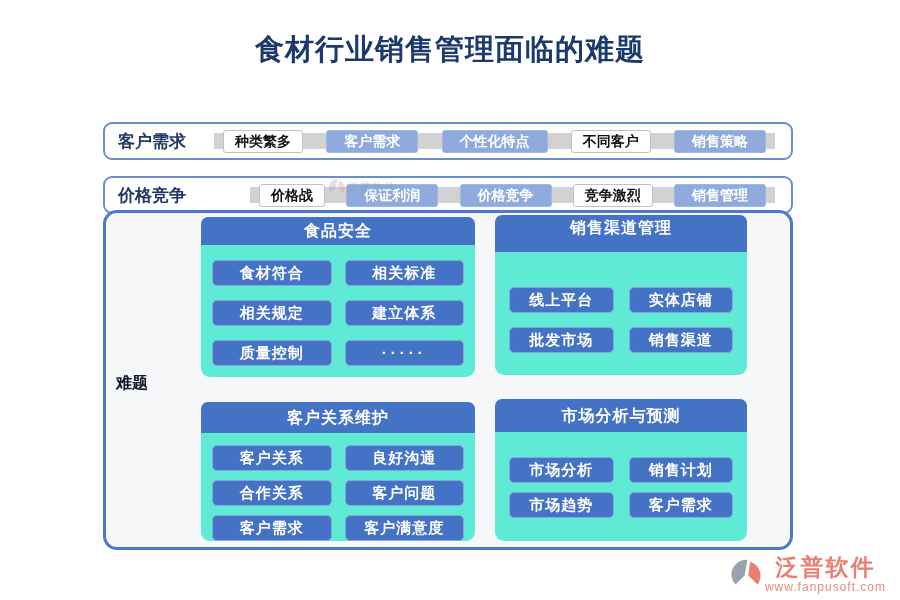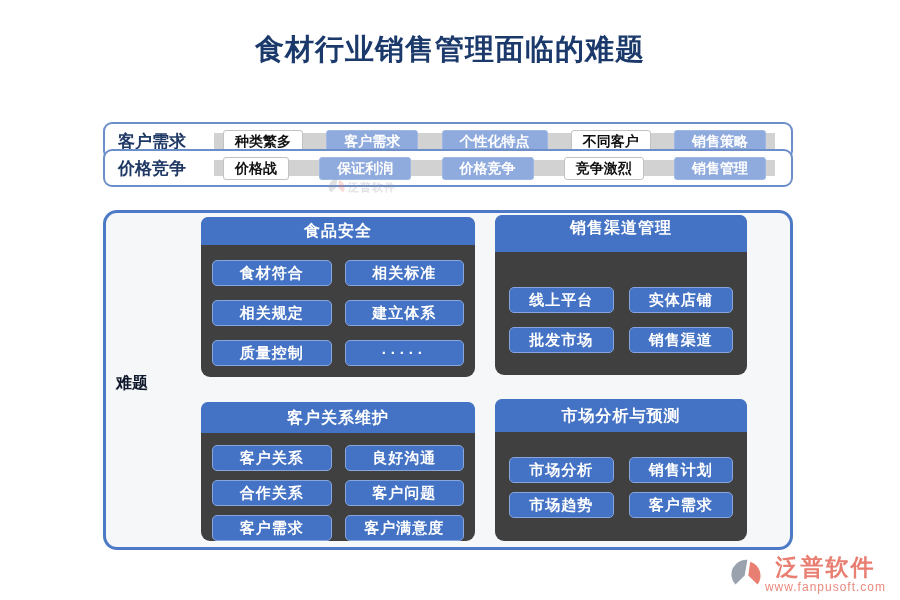--- a/index.html
+++ b/index.html
@@ -12,21 +12,21 @@
     position:absolute;top:30px;left:0;width:900px;text-align:center;
     font-family:Liberation Sans, sans-serif;font-weight:bold;font-size:29px;
     color:#1b3a6b;letter-spacing:1px;
   }
   
   .band{
     position:absolute;left:103px;width:686px;height:34px;background:#ffffff;
     border:2px solid #6d8fc9;border-radius:9px;display:flex;align-items:center;
   }
   .band.r0{top:122px;}
-  .band.r1{top:149px;}
+  .band.r1{top:176px;gap:36px;}
   .band-label{
     width:96px;padding-left:13px;font-family:"Liberation Serif",serif;
     font-weight:bold;font-size:17px;color:#1f3864;white-space:nowrap;
   }
   .band-strip{
     flex:1;height:16px;margin-right:16px;background:#d2d2d2;
     display:flex;align-items:center;justify-content:space-between;padding:0 9px;
   }
   .tagbox{
     height:21px;line-height:21px;border-radius:3px;font-size:14px;font-weight:bold;
@@ -36,21 +36,21 @@
   .tagbox.blue{background:#8faadc;color:#ffffff;border:1px solid #9fb8e4;padding:0 17px;}
   
   .mainbox{
     position:absolute;left:103px;top:210px;width:684px;height:334px;
     background:#f6f7f9;border:3px solid #4d7ac6;border-radius:14px;
   }
   .main-label{
     position:absolute;left:10px;top:160px;
     font-family:"Liberation Serif",serif;font-weight:bold;font-size:16px;color:#0f172a;
   }
-  .quad{position:absolute;background:#404040;border-radius:9px;}
+  .quad{position:absolute;background:#5eead4;border-radius:9px;}
   .quad-header{
     height:28px;line-height:28px;background:#4472c4;border-radius:7px 7px 0 0;
     color:#ffffff;font-weight:bold;font-size:16px;text-align:center;letter-spacing:1px;
   }
   .quad-grid{
     display:grid;grid-template-columns:1fr 1fr;
   }
   .qbtn{
     background:#4472c4;border:1px solid #86a6dd;border-radius:5px;
     color:#ffffff;font-weight:bold;font-size:15px;text-align:center;

